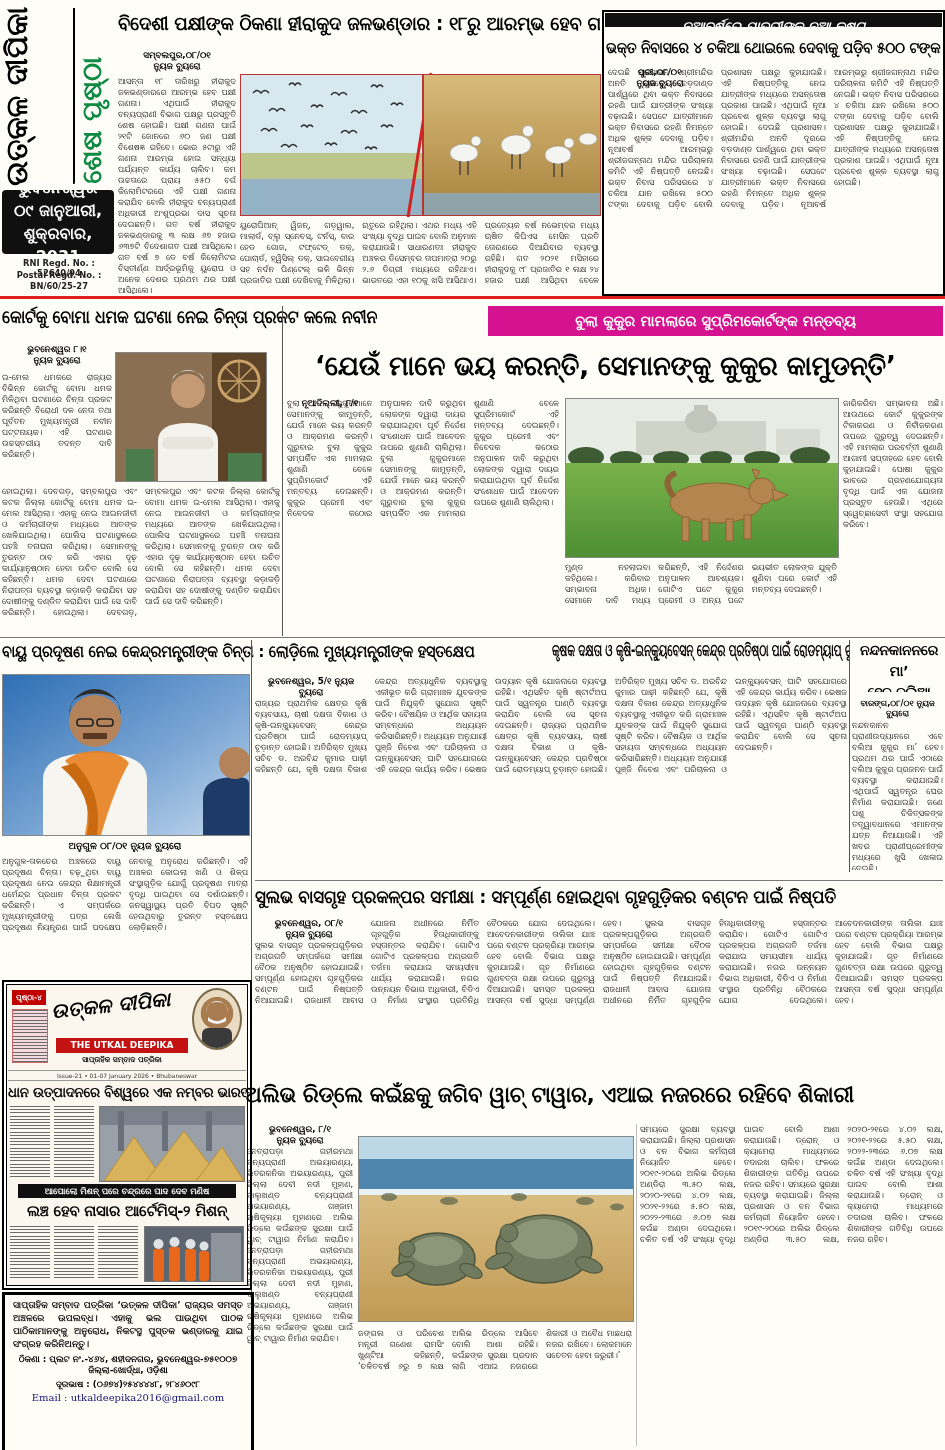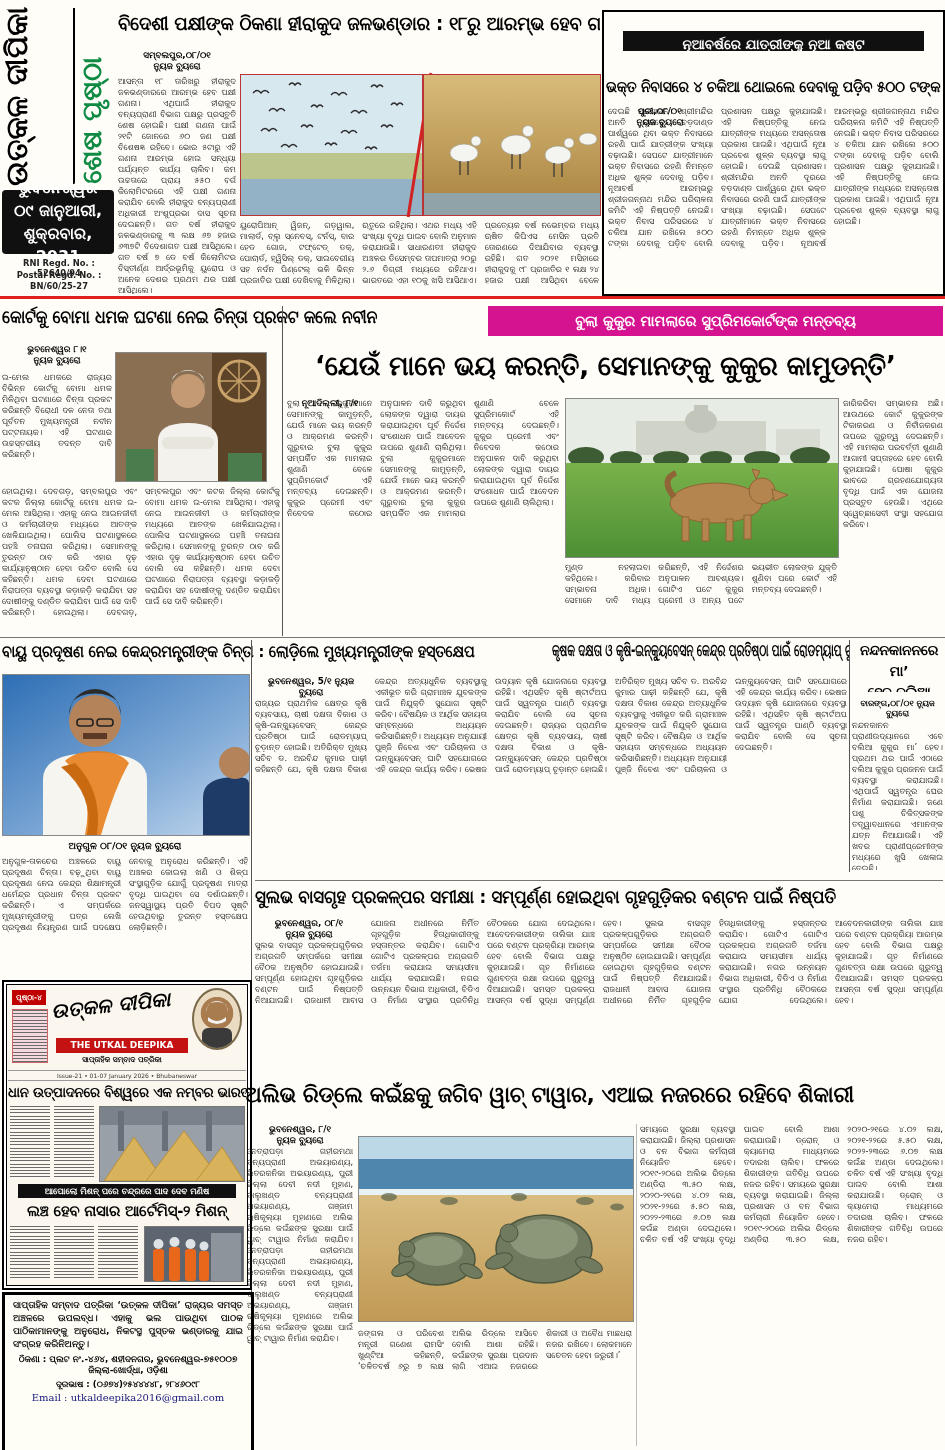--- a/index.html
+++ b/index.html
@@ -102,21 +102,21 @@
         <line x1="88" y1="79" x2="88" y2="94"></line>
           <line x1="96" y1="79" x2="96" y2="94"></line>
         <line x1="130" y1="88" x2="130" y2="102"></line>
           <line x1="138" y1="88" x2="138" y2="102"></line>
       </g>
     </svg>
   </div>
   <div class="abs bt cols3" style="left:240px;top:220px;width:359px;height:74px;">ୟୁରୋପିଆନ୍ ୱିଜନ୍, ଗଡ଼ୱାଲ, ମାଲାର୍ଡ, ବ୍ଲୁ ସ୍ନେବସ୍, ଟର୍ନସ୍, ବାର ହେଡ ଗୋଜ, ଟଫ୍ଟେଡ୍ ଡକ୍, ପୋଚାର୍ଡ, ହ୍ୱିସିଲ୍ ଡକ୍, ସାଇବେରୀୟ ସହ ନର୍ଦନ ପିଣ୍ଟେଲ୍ ଭଳି ଭିନ୍ନ ପ୍ରଜାତିର ପକ୍ଷୀ ଦେଖିବାକୁ ମିଳିଥିଲା। ଋତୁରେ ରହିଥିଲା। ଏଥର ମଧ୍ୟ ଏହି ସଂଖ୍ୟା ବୃଦ୍ଧି ପାଇବ ବୋଲି ଅନୁମାନ କରାଯାଉଛି। ସାଧାରଣତଃ ହୀରାକୁଦ ଅଞ୍ଚଳର ଡିସେମ୍ବର ତାପମାତ୍ରା ୨୦ରୁ ୨.୬ ଡିଗ୍ରୀ ମଧ୍ୟରେ ରହିଥାଏ। ଭାରତରେ ଏହା ୧୦କୁ ଖସି ଆସିଥାଏ। ପ୍ରତ୍ୟେକ ବର୍ଷ ନଭେମ୍ବର ମଧ୍ୟ ଋଷିତ କିପିଏସ ମେସିନ ପ୍ରତି ତୋରଣରେ ଦିଆଯିବାର ବ୍ୟବସ୍ଥା ରହିଛି। ଗତ ୨୦୨୧ ମସିହାରେ ହୀରାକୁଦକୁ ୯୮ ପ୍ରଜାତିର ୧ ଲକ୍ଷ ୨୪ ହଜାର ପକ୍ଷୀ ଆସିଥିବା ବେଳେ ୨୦୨୨ରେ ୧୦୪ ପ୍ରଜାତିର ୨ ଲକ୍ଷ ୮ ହଜାର ପକ୍ଷୀଙ୍କ ଦେଖା ମିଳିଥିଲା।</div>
 
   <div class="abs" style="left:602px;top:10px;width:339px;height:282px;border:2px solid #000;background:#fffdf8;">
-    <div class="kicker-dark" style="margin:19px;height:20px;line-height:26px;font-size:13.5px;overflow:hidden;white-space:nowrap;">ନୂଆବର୍ଷରେ ଯାତ୍ରୀଙ୍କୁ ନୂଆ କଷ୍ଟ</div>
+    <div class="kicker-dark" style="margin:1px;height:14px;line-height:26px;font-size:13.5px;overflow:hidden;white-space:nowrap;font-style:italic;">ନୂଆବର୍ଷରେ ଯାତ୍ରୀଙ୍କୁ ନୂଆ କଷ୍ଟ</div>
     <div class="hl center" style="height:34px;margin:4px 2px 2px 2px;font-size:15.5px;line-height:34px;">
       <span class="sq" style="transform:scaleX(0.9);">ଭକ୍ତ ନିବାସରେ ୪ ଚକିଆ ଥୋଇଲେ ଦେବାକୁ ପଡ଼ିବ ୫୦୦ ଟଙ୍କା</span>
     </div>
     <div style="position:relative;margin:2px 4px;">
       <div class="dl" style="position:absolute;left:0;top:0;width:104px;">
         <div>ପୁରୀ,୦୮/୦୧</div>
         <div>ନ୍ୟୁଜ ବ୍ୟୁରୋ</div>
       </div>
       <div class="bt cols3" style="height:204px;padding-top:0;text-indent:0;">ଦେଇଛି ପ୍ରଶାସନ। ଶ୍ରୀମନ୍ଦିର ଅନତି ଦୂରରେ ବଡ଼ଦାଣ୍ଡ ପାର୍ଶ୍ୱରେ ଥିବା ଭକ୍ତ ନିବାସରେ ରହଣି ପାଇଁ ଯାତ୍ରୀଙ୍କ ସଂଖ୍ୟା ବଢ଼ାଇଛି। ସେପଟେ ଯାତ୍ରୀମାନେ ଭକ୍ତ ନିବାସରେ ରହଣି ନିମନ୍ତେ ଅଧିକ ଶୁଳ୍କ ଦେବାକୁ ପଡ଼ିବ। ନୂଆବର୍ଷ ଆରମ୍ଭରୁ ଶ୍ରୀଜଗନ୍ନାଥ ମନ୍ଦିର ପରିଚାଳନା କମିଟି ଏହି ନିଷ୍ପତ୍ତି ନେଇଛି। ଭକ୍ତ ନିବାସ ପରିସରରେ ୪ ଚକିଆ ଯାନ ରଖିଲେ ୫୦୦ ଟଙ୍କା ଦେବାକୁ ପଡ଼ିବ ବୋଲି ପ୍ରଶାସନ ପକ୍ଷରୁ କୁହାଯାଇଛି। ଏହି ନିଷ୍ପତ୍ତିକୁ ନେଇ ଯାତ୍ରୀଙ୍କ ମଧ୍ୟରେ ଅସନ୍ତୋଷ ପ୍ରକାଶ ପାଇଛି। ଏଥିପାଇଁ ନୂଆ ପ୍ରବେଶ ଶୁଳ୍କ ବ୍ୟବସ୍ଥା ଲାଗୁ ହୋଇଛି। ଦେଇଛି ପ୍ରଶାସନ। ଶ୍ରୀମନ୍ଦିର ଅନତି ଦୂରରେ ବଡ଼ଦାଣ୍ଡ ପାର୍ଶ୍ୱରେ ଥିବା ଭକ୍ତ ନିବାସରେ ରହଣି ପାଇଁ ଯାତ୍ରୀଙ୍କ ସଂଖ୍ୟା ବଢ଼ାଇଛି। ସେପଟେ ଯାତ୍ରୀମାନେ ଭକ୍ତ ନିବାସରେ ରହଣି ନିମନ୍ତେ ଅଧିକ ଶୁଳ୍କ ଦେବାକୁ ପଡ଼ିବ। ନୂଆବର୍ଷ ଆରମ୍ଭରୁ ଶ୍ରୀଜଗନ୍ନାଥ ମନ୍ଦିର ପରିଚାଳନା କମିଟି ଏହି ନିଷ୍ପତ୍ତି ନେଇଛି। ଭକ୍ତ ନିବାସ ପରିସରରେ ୪ ଚକିଆ ଯାନ ରଖିଲେ ୫୦୦ ଟଙ୍କା ଦେବାକୁ ପଡ଼ିବ ବୋଲି ପ୍ରଶାସନ ପକ୍ଷରୁ କୁହାଯାଇଛି। ଏହି ନିଷ୍ପତ୍ତିକୁ ନେଇ ଯାତ୍ରୀଙ୍କ ମଧ୍ୟରେ ଅସନ୍ତୋଷ ପ୍ରକାଶ ପାଇଛି। ଏଥିପାଇଁ ନୂଆ ପ୍ରବେଶ ଶୁଳ୍କ ବ୍ୟବସ୍ଥା ଲାଗୁ ହୋଇଛି।</div>
     </div>

